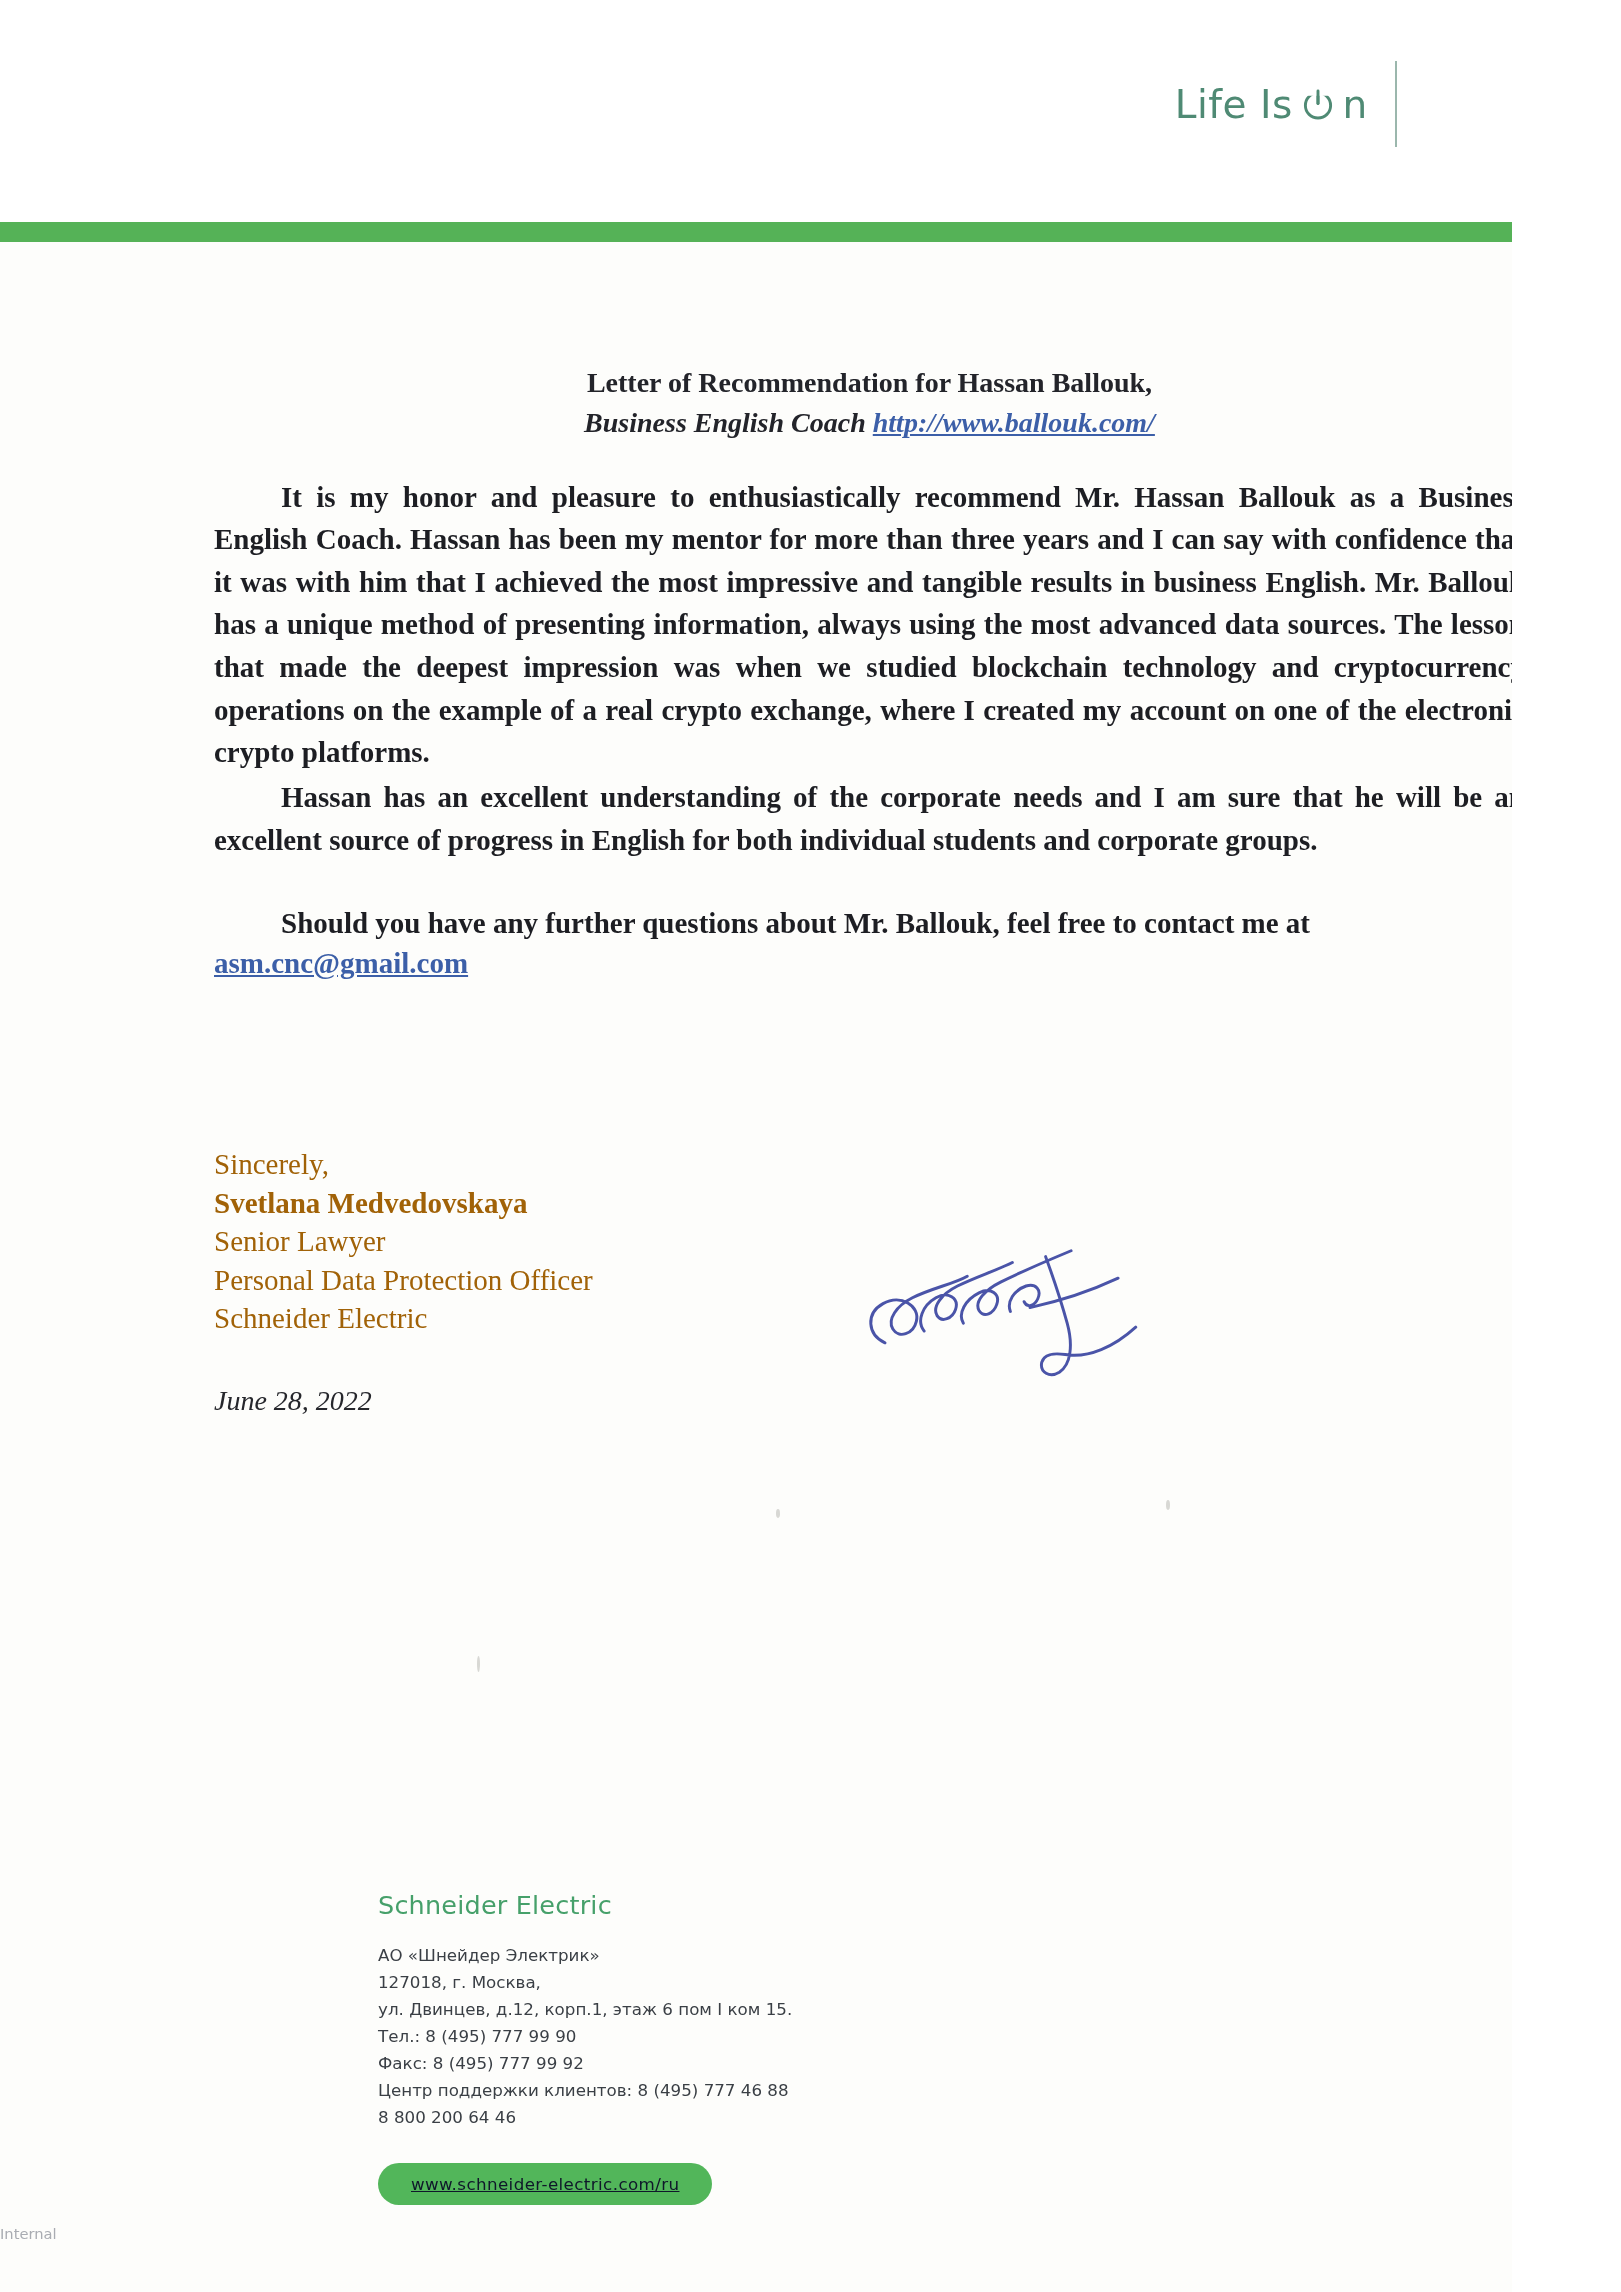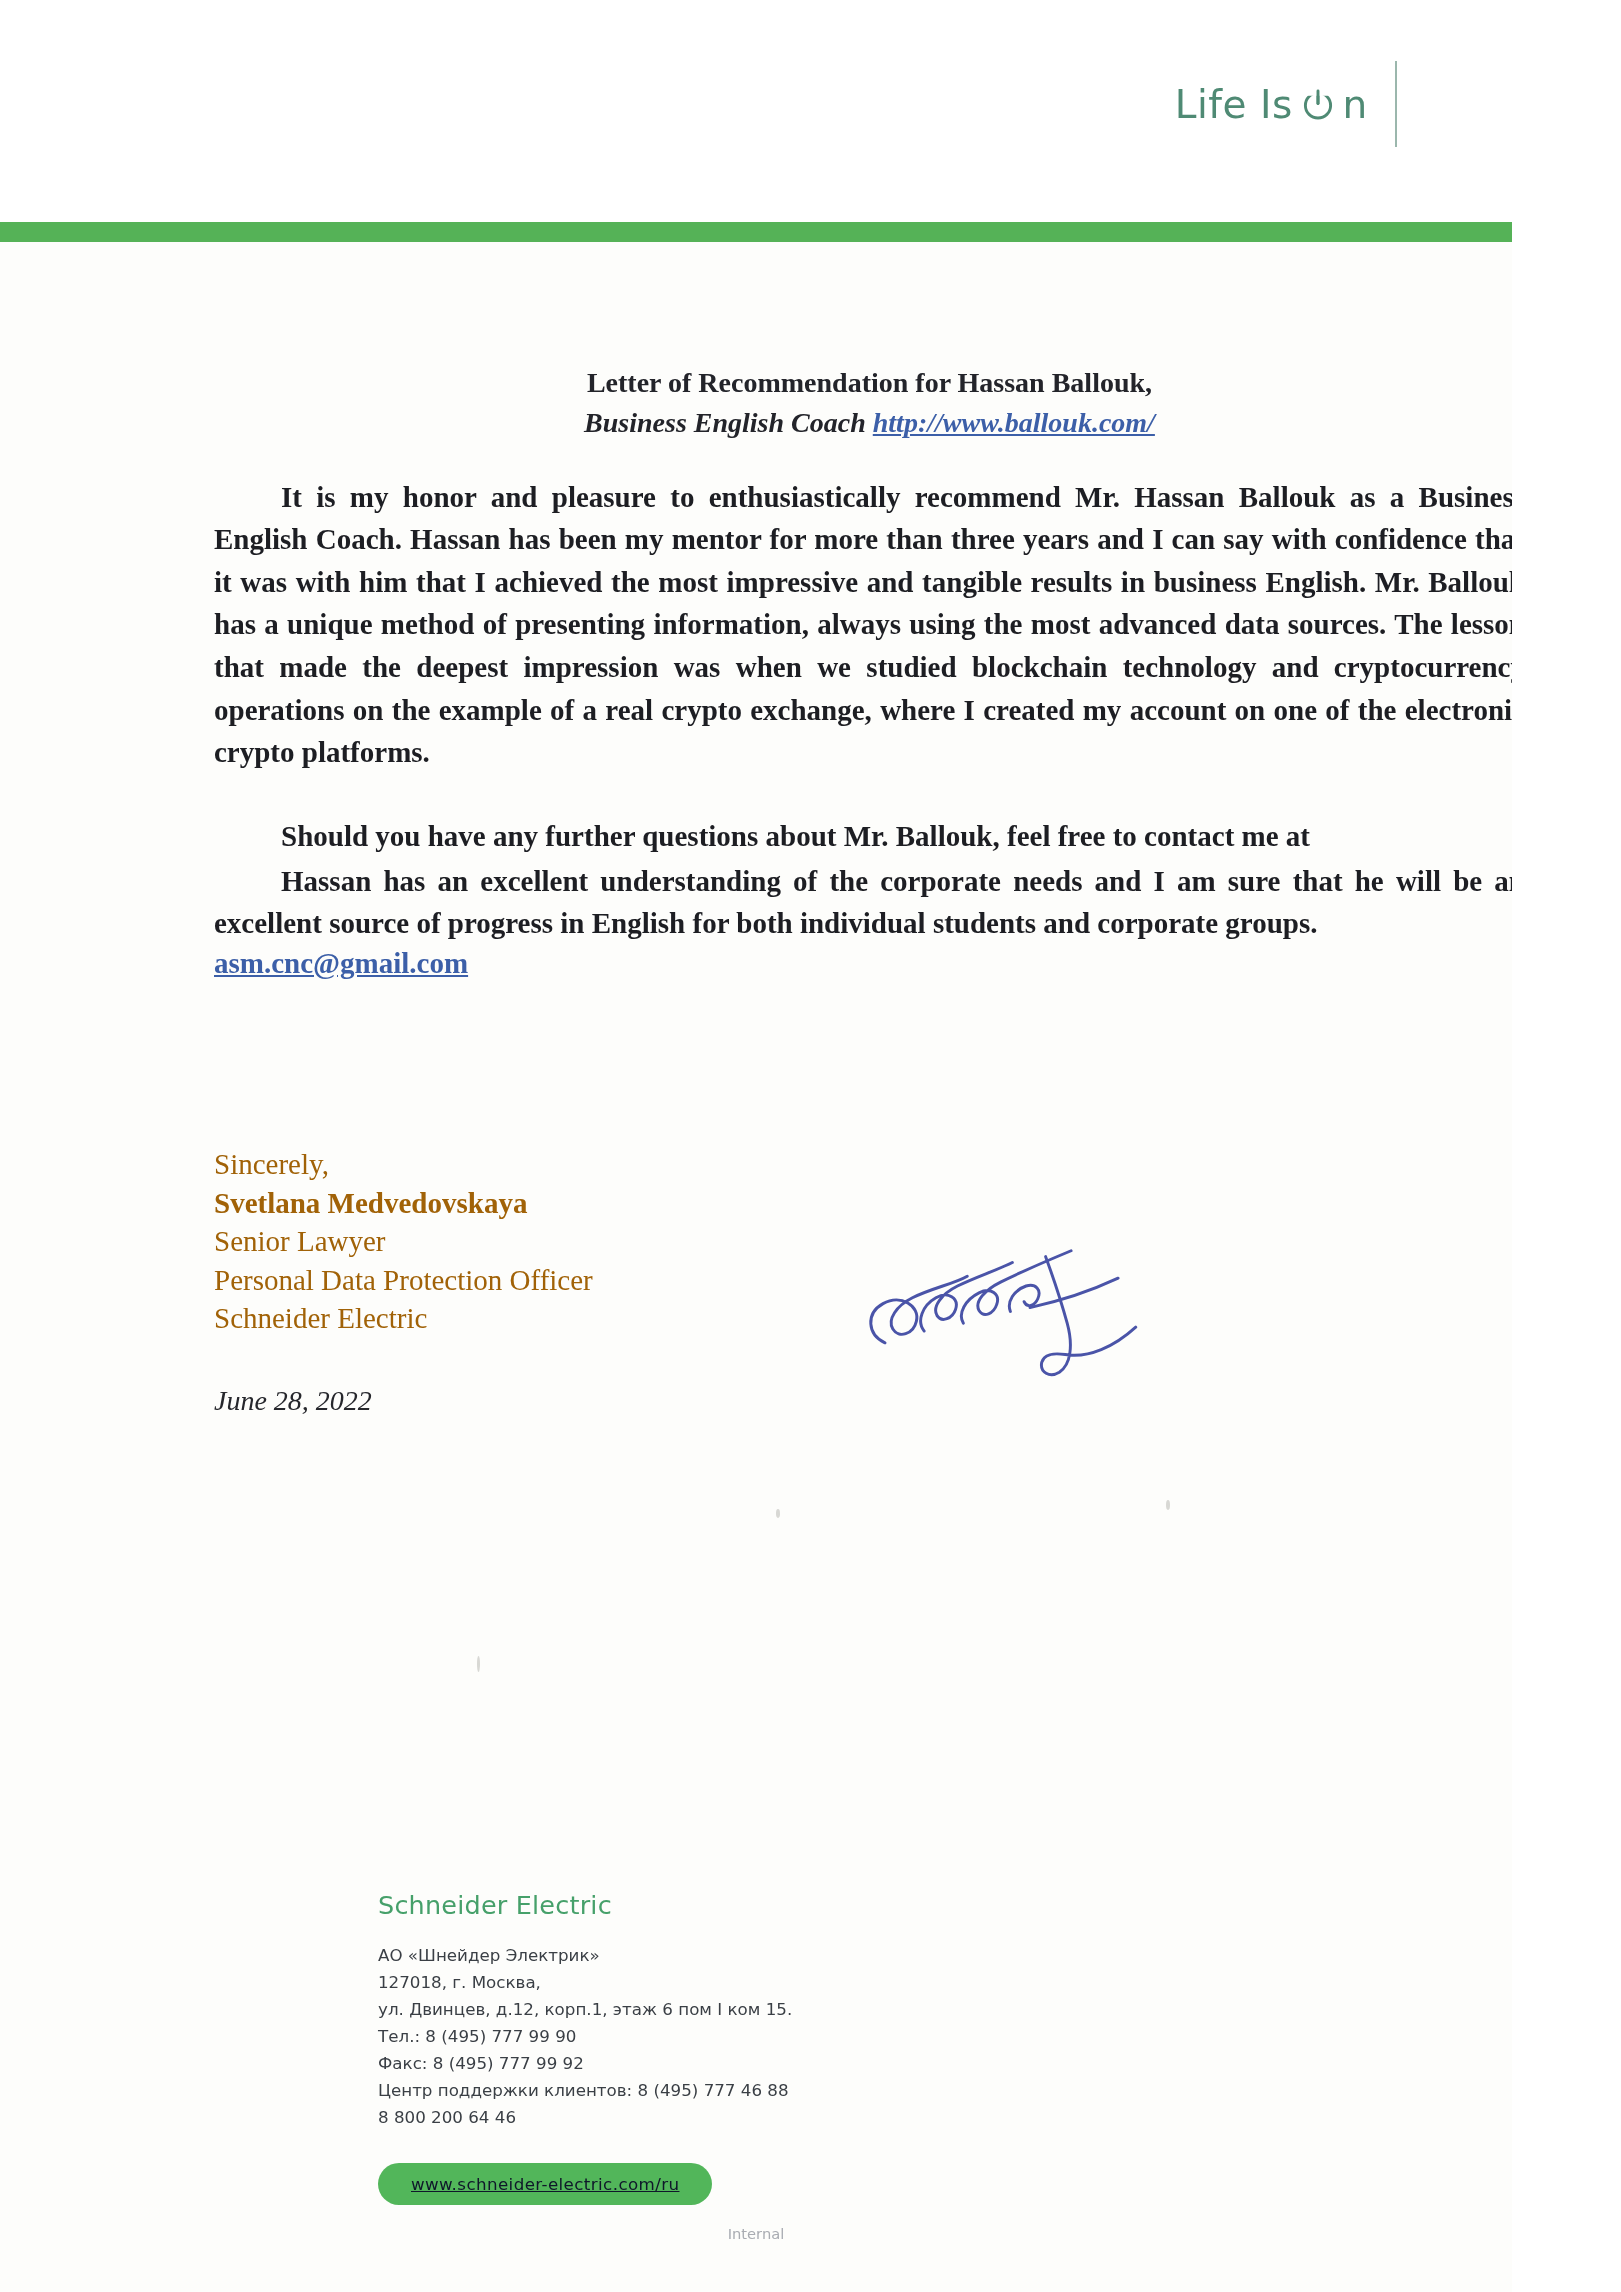--- a/index.html
+++ b/index.html
@@ -164,21 +164,20 @@
     border-radius:21.6px;
     background:#52b65a;
     color:#0f172a;
     font-family:"DejaVu Sans", sans-serif;
     font-size:16.7px;
     letter-spacing:0.4px;
   }
   .classification {
     position:absolute;
     left:0; right:0; top:2225px;
-    text-align:center;
     font-family:"DejaVu Sans", sans-serif;
     font-size:14.7px;
     color:#a9acb2;
   }
 
   
   .speck { position:absolute; background:#d8d8d4; border-radius:50%; }
 </style>
 </head>
 <body>
@@ -211,22 +210,22 @@
   <div class="letter">
 
     <div class="letter-title">
       <div>Letter of Recommendation for Hassan Ballouk,</div>
       <div class="sub">
         <span>Business English Coach </span><a class="url-link" href="#">http://www.ballouk.com/</a>
       </div>
     </div>
 
     <p class="para">It is my honor and pleasure to enthusiastically recommend Mr. Hassan Ballouk as a Business English Coach. Hassan has been my mentor for more than three years and I can say with confidence that it was with him that I achieved the most impressive and tangible results in business English. Mr. Ballouk has a unique method of presenting information, always using the most advanced data sources. The lesson that made the deepest impression was when we studied blockchain technology and cryptocurrency operations on the example of a real crypto exchange, where I created my account on one of the electronic crypto platforms.</p>
+    <p class="para tight">Hassan has an excellent understanding of the corporate needs and I am sure that he will be an excellent source of progress in English for both individual students and corporate groups.</p>
     <p class="para spaced">Should you have any further questions about Mr. Ballouk, feel free to contact me at</p>
-    <p class="para tight">Hassan has an excellent understanding of the corporate needs and I am sure that he will be an excellent source of progress in English for both individual students and corporate groups.</p>
     <a class="email-link" href="#">asm.cnc@gmail.com</a>
   </div>
 
   <div class="sig-block">
     <div>Sincerely,</div>
     <div class="bold">Svetlana Medvedovskaya</div>
     <div>Senior Lawyer</div>
     <div>Personal Data Protection Officer</div>
     <div>Schneider Electric</div>
   </div>

